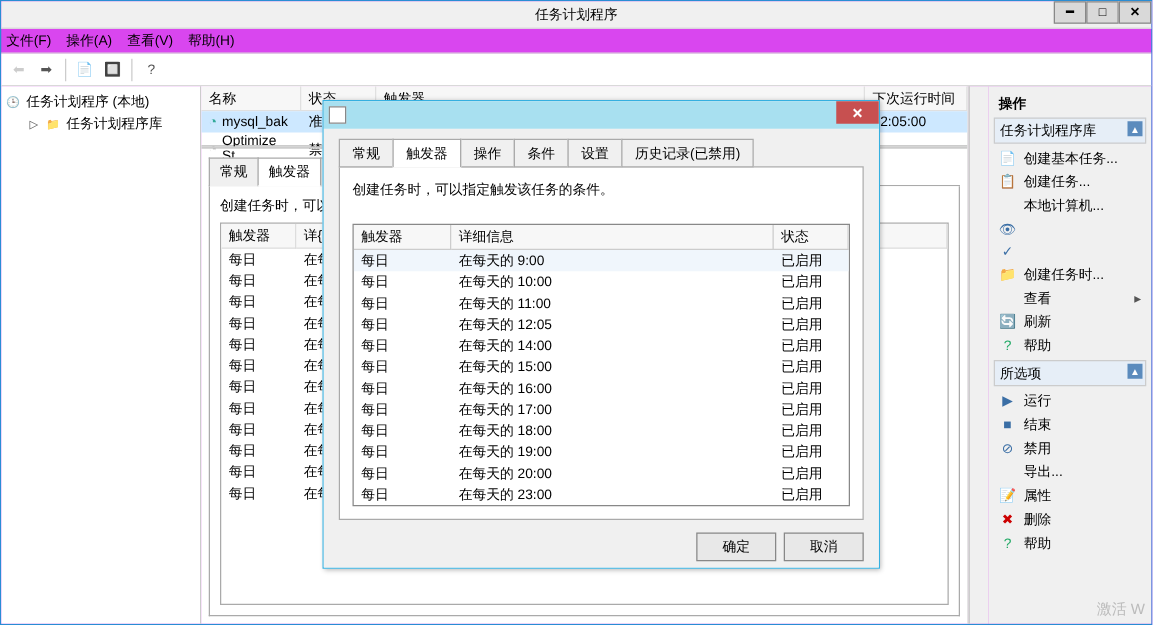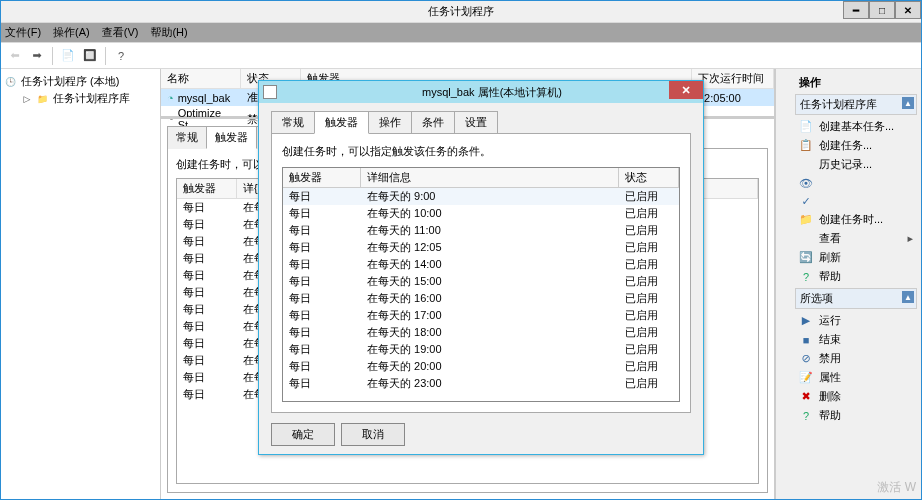--- a/index.html
+++ b/index.html
@@ -1,19 +1,19 @@
 <!DOCTYPE html>
 <html><head>
 <meta charset="utf-8">
 <style>
   * { box-sizing: border-box; font-family: "Microsoft YaHei", "Segoe UI", sans-serif; font-size: 11px; }
   body { margin: 0; padding: 0; width: 922px; height: 500px; background: #fff; overflow: hidden; }
   
   
-  .main-window { width: 922px; height: 500px; background: #a3a3a3; border: 1px solid #2a8dd4; display: flex; flex-direction: column; }
+  .main-window { width: 922px; height: 500px; background: #d946ef; border: 1px solid #2a8dd4; display: flex; flex-direction: column; }
   .title-bar { height: 22px; background: #f0f0f0; border-bottom: 1px solid #d9d9d9; display: flex; align-items: center; justify-content: center; position: relative; }
   .title-bar .title { color: #000; }
   .title-bar .win-controls { position: absolute; right: 0; top: 0; display: flex; }
   .win-btn { width: 26px; height: 18px; border: 1px solid #888; background: #d9d9d9; display:flex;align-items:center;justify-content:center; font-weight:bold; font-size:10px;}
   .menu-bar { height: 20px; display: flex; align-items: center; padding: 0 4px; gap: 12px; border-bottom: 1px solid #d9d9d9; }
   .menu-bar span { cursor: default; }
   .tool-bar { height: 26px; display: flex; align-items: center; padding: 0 4px; gap: 2px; border-bottom: 1px solid #d9d9d9; background:#fff;}
   .tool-btn { width: 20px; height: 20px; display:flex;align-items:center;justify-content:center; color:#555; }
   .tool-sep { width:1px; height:18px; background:#ccc; margin:0 3px;}
   
@@ -54,29 +54,29 @@
   .dialog-overlay{ position:absolute; left:258px; top:80px; width:446px; height:375px; border:1px solid #35b0e0; box-shadow:1px 1px 4px rgba(0,0,0,.3); background:#fff; z-index:20;}
   .dlg-title-bar{ height:22px; background:#a8e0f0; display:flex; align-items:center; position:relative;}
   .dlg-title-bar .icon{width:14px;height:14px;margin:0 4px;border:1px solid #888;background:#fff;}
   .dlg-title{ flex:1; text-align:center;}
   .dlg-close{ position:absolute; right:0; top:0; width:34px; height:18px; background:#c75050; color:#fff; display:flex;align-items:center;justify-content:center; font-weight:bold;}
   .dlg-body{ padding:8px 12px; background:#f0f0f0; height:calc(100% - 22px); display:flex; flex-direction:column;}
   .dlg-tabs{ display:flex; }
   .dlg-tab{ padding:3px 10px; border:1px solid #aaa; background:#f0f0f0; margin-right:-1px; position:relative;}
   .dlg-tab.active{ background:#fff; z-index:1; border-bottom-color:#fff; }
   .dlg-tab-body{ border:1px solid #aaa; background:#fff; flex:1; margin-top:-1px; padding:10px; display:flex; flex-direction:column;}
-  .dlg-desc{ margin-bottom:8px;}
+  .dlg-desc{ margin-bottom:20px;}
   .dlg-trig-table{ flex:1; border:1px solid #888; overflow:auto;}
   .dtt-head{ display:flex; background:#f7f7f7; position:sticky; top:0;}
   .dtt-h{ padding:2px 6px; border-right:1px solid #ccc; border-bottom:1px solid #ccc;}
   .dtt-row{ display:flex;}
   .dtt-row.hover{ background:#f0f6fc;}
   .dtt-c{ padding:1px 6px;}
   .dlg-btns{ display:flex; gap:6px; margin-top:8px;}
-  .dlg-btns.bottom{ margin-top:10px;}
+  .dlg-btns.bottom{ justify-content:flex-end; margin-top:10px;}
   .btn{ min-width:64px; padding:3px 12px; border:1px solid #888; background:#e8e8e8; cursor:default; text-align:center;}
   
   .scrollbar-stub{ width:16px; background:#f0f0f0; border-left:1px solid #ccc;}
 </style>
 </head>
 <body>
 
 <div class="main-window">
   <div class="title-bar">
     <span class="title">任务计划程序</span>
@@ -223,21 +223,21 @@
           <div class="ap-item">
             <span class="ap-icon" style="">📄</span>
             <span>创建基本任务...</span>
           </div>
           <div class="ap-item">
             <span class="ap-icon" style="">📋</span>
             <span>创建任务...</span>
           </div>
           <div class="ap-item">
             <span class="ap-icon" style=""> </span>
-            <span>历史记录...</span>
+            <span>本地计算机...</span>
           </div>
           <div class="ap-item">
             <span class="ap-icon" style="">👁</span>
           </div>
           <div class="ap-item">
             <span class="ap-icon" style="">✓</span>
           </div>
           <div class="ap-item">
             <span class="ap-icon" style="">📁</span>
             <span>创建任务时...</span>
@@ -264,49 +264,53 @@
           </div>
           <div class="ap-item">
             <span class="ap-icon" style="">■</span>
             <span>结束</span>
           </div>
           <div class="ap-item">
             <span class="ap-icon" style="">⊘</span>
             <span>禁用</span>
           </div>
           <div class="ap-item">
+            <span class="ap-icon" style=""> </span>
+            <span>导出...</span>
+          </div>
+          <div class="ap-item">
             <span class="ap-icon" style="">📝</span>
             <span>属性</span>
           </div>
           <div class="ap-item">
             <span class="ap-icon" style="color:#c00">✖</span>
             <span>删除</span>
           </div>
           <div class="ap-item">
             <span class="ap-icon" style="color:#2a6">?</span>
             <span>帮助</span>
           </div>
         </div>
     </div>
   </div>
 </div>
 
 <div class="dialog-overlay">
   <div class="dlg-title-bar">
     <span class="icon"></span>
-    <span class="dlg-title">mysql_bak 属性(本地计算机)</span>
     <div class="dlg-close">✕</div>
   </div>
   <div class="dlg-body">
     <div class="dlg-tabs">
       <div class="dlg-tab">常规</div>
       <div class="dlg-tab active">触发器</div>
       <div class="dlg-tab">操作</div>
       <div class="dlg-tab">条件</div>
       <div class="dlg-tab">设置</div>
+      <div class="dlg-tab">历史记录(已禁用)</div>
     </div>
     <div class="dlg-tab-body">
       <div class="dlg-desc">创建任务时，可以指定触发该任务的条件。</div>
       <div class="dlg-trig-table">
         <div class="dtt-head">
           <div class="dtt-h" style="width:78px;">触发器</div>
           <div class="dtt-h" style="flex:1;">详细信息</div>
           <div class="dtt-h" style="width:60px;">状态</div>
         </div>
         <div id="dlg-rows">

